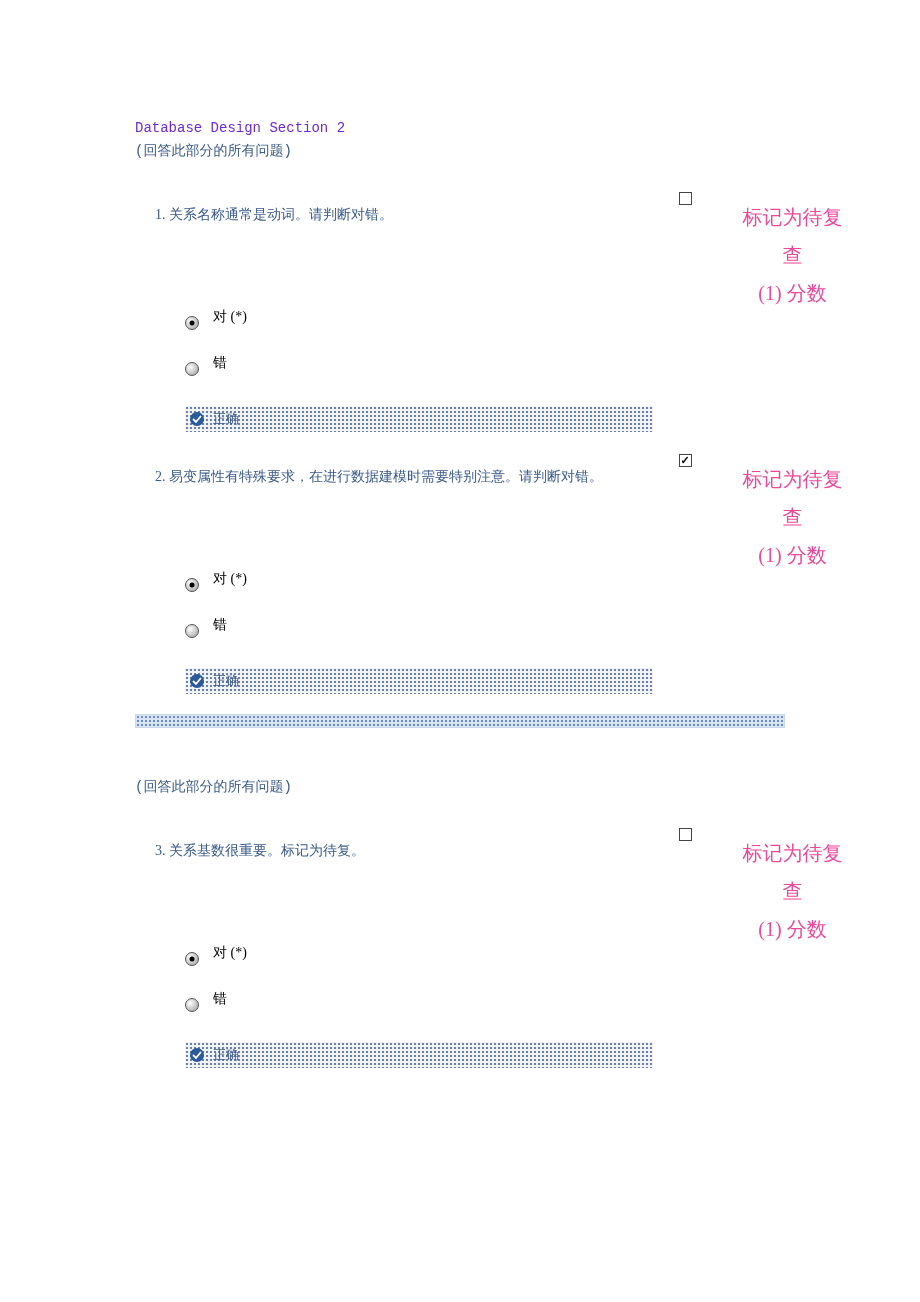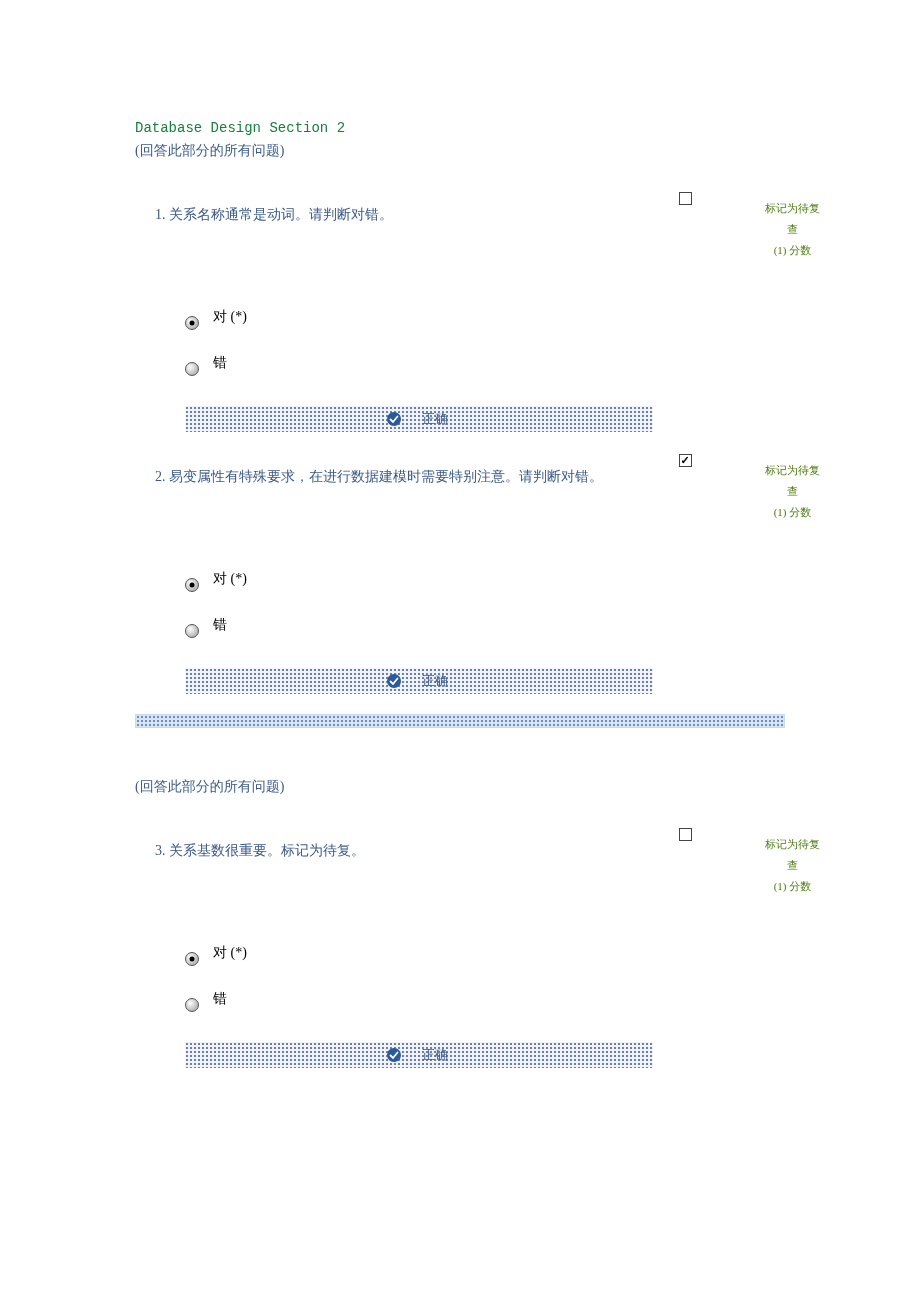--- a/index.html
+++ b/index.html
@@ -10,27 +10,28 @@
     font-family: "SimSun", "宋体", serif;
     font-size: 14px;
     background: #fff;
     color: #333;
   }
   .page { padding: 120px 0 0 0; }
   .section-block { padding: 0 0 0 135px; }
   .section-title {
     font-family: "Courier New", monospace;
     font-size: 14px;
-    color: #15803d;
+    color: #6d28d9;
     margin-bottom: 6px;
   }
   .section-sub {
     color: #3a5a8a;
     font-size: 14px;
     margin-bottom: 30px;
+    font-family: Liberation Mono, monospace;
   }
   .question-block {
     display: flex;
     margin-left: 20px;
     margin-bottom: 20px;
   }
   .q-main { flex: 0 0 510px; margin-top: 16px; }
   .q-right {
     flex: 1;
     display: flex;
@@ -39,22 +40,22 @@
   }
   .q-checkbox-col {
     flex: 0 0 40px;
     display: flex;
     justify-content: center;
     align-items: flex-start;
   }
   .q-meta {
     flex: 1;
     text-align: center;
-    color: #4d7c0f;
-    font-size: 11px;
+    color: #ec4899;
+    font-size: 20px;
     line-height: 1.9;
     padding-top: 6px;
   }
   .checkbox {
     width: 13px;
     height: 13px;
     border: 1px solid #444;
     background: #fff;
     display: inline-flex;
     align-items: center;
@@ -106,26 +107,25 @@
     font-size: 14px;
     color: #000;
     position: relative;
     top: -6px;
   }
   .result-row {
     margin-left: 30px;
     margin-top: 10px;
     display: flex;
     align-items: center;
-    gap: 20px;
+    gap: 8px;
     padding: 4px 8px 4px 4px;
     width: 468px;
     background-image: radial-gradient(circle, #6b7fa8 0.8px, #f0f3f8 0.8px);
     background-size: 4px 4px;
-    justify-content: center;
   }
   .check-icon {
     width: 16px;
     height: 16px;
     flex-shrink: 0;
   }
   .result-text {
     color: #3a5a8a;
     font-size: 13px;
   }

